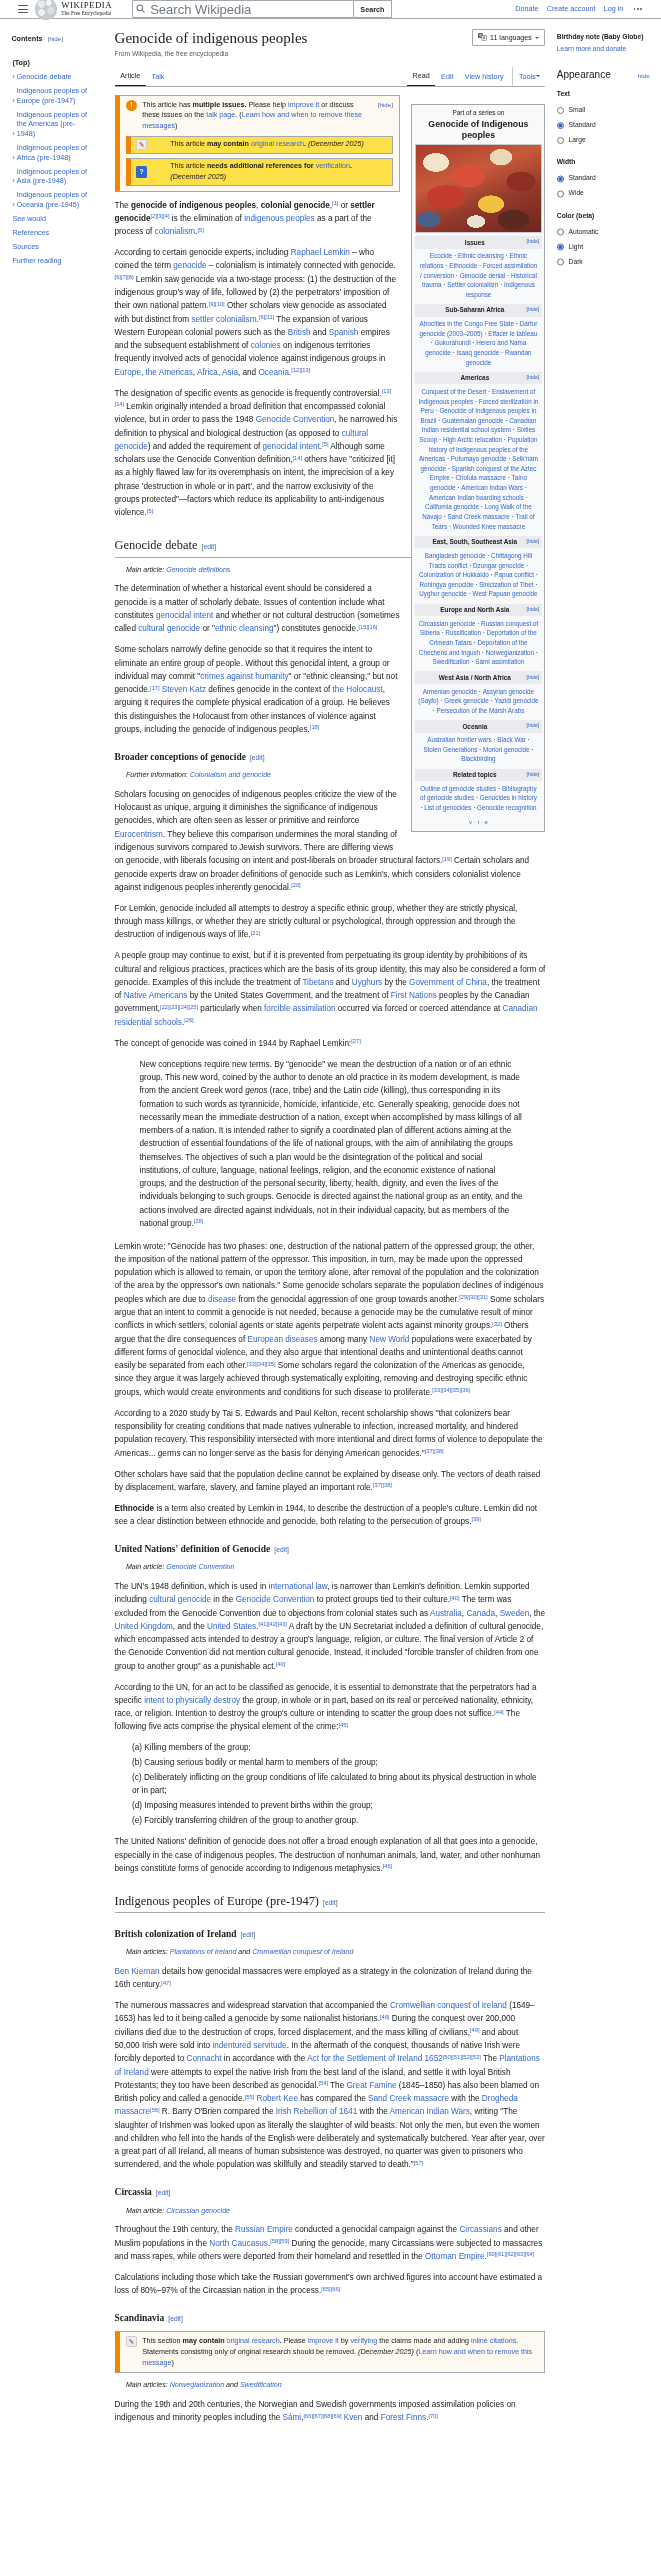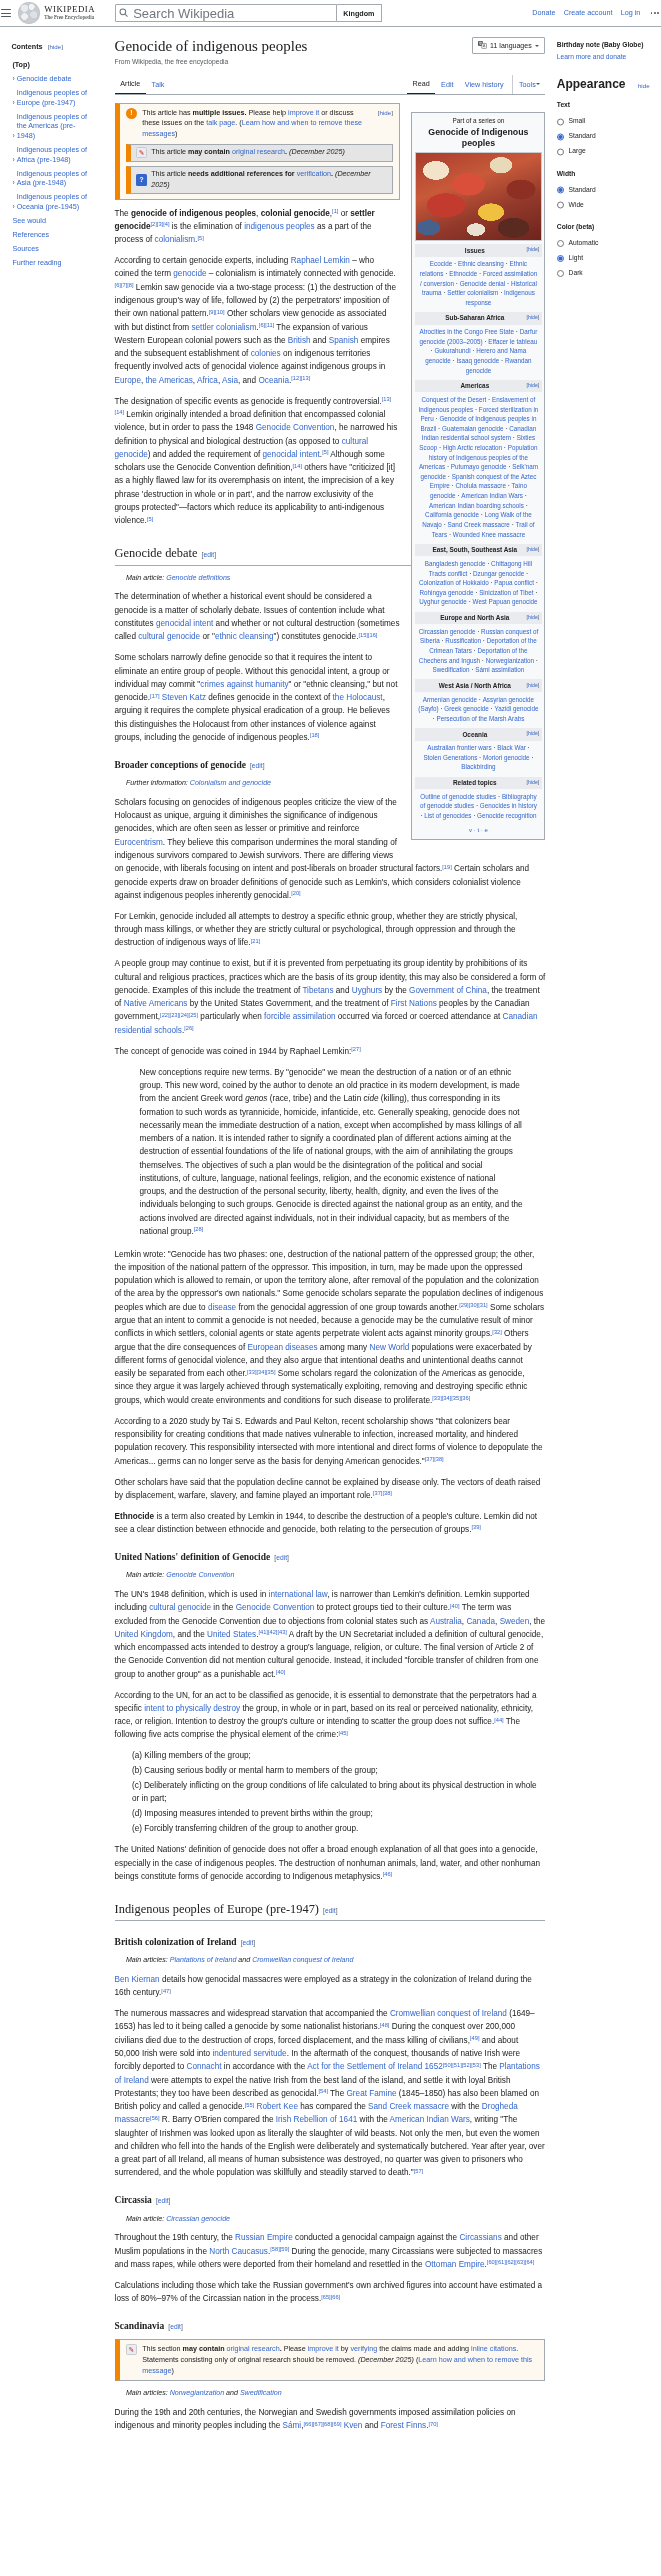--- a/index.html
+++ b/index.html
@@ -3,21 +3,21 @@
 <meta charset="utf-8">
 <style>
 *{box-sizing:border-box;margin:0;padding:0}
 html,body{background:#fff}
 body{width:662px;min-height:3091px;color:#202122;font-family:"Liberation Sans","DejaVu Sans",sans-serif;font-size:8.2px;line-height:1.62;overflow-x:hidden}
 a{color:#3366cc;text-decoration:none;cursor:pointer}
 b{font-weight:bold}
 .brk::before{content:"[";color:#54595d}
 .brk::after{content:"]";color:#54595d}
 
-.header{display:flex;align-items:center;height:27px;padding:0 1px;border-bottom:0.5px solid #a2a9b1;gap:6.2px}
+.header{display:flex;align-items:center;height:19px;padding:0 18px;border-bottom:0.5px solid #a2a9b1;gap:6.2px}
 .burger{width:10.3px;height:7.2px;display:flex;flex-direction:column;justify-content:space-between;background:none;border:none;cursor:pointer;margin-right:1px}
 .burger span{display:block;height:1px;background:#54595d;border-radius:0.5px}
 .logo{display:flex;align-items:center;gap:4.1px}
 .globe{width:21.6px;height:21.6px;border-radius:50%;background:
  radial-gradient(circle at 30% 28%,#e8eaed 0 16%,transparent 17%),
  radial-gradient(circle at 62% 22%,#f1f3f4 0 13%,transparent 14%),
  radial-gradient(circle at 72% 58%,#dde1e5 0 17%,transparent 18%),
  radial-gradient(circle at 30% 66%,#eef0f2 0 15%,transparent 16%),
  radial-gradient(circle at 50% 50%,#c8ccd1 0 62%,#989ea4 100%)}
 .logotext{line-height:1.1}
@@ -31,40 +31,40 @@
 .header-links{margin-left:auto;display:flex;gap:8.2px;font-size:7.2px;align-items:center}
 .dots{display:flex;gap:1.5px;cursor:pointer;padding:2.1px}
 .dots i{width:1.8px;height:1.8px;border-radius:50%;background:#54595d;display:block}
 
 .page{display:grid;grid-template-columns:96px minmax(0,1fr) 99px;gap:0 5.2px;padding:3.1px 9.3px 20.6px 5.2px}
 
 .toc{font-size:7.2px;padding:11.3px 2.1px 0 6.2px;color:#202122}
 .toc-head{display:flex;gap:5.2px;align-items:baseline}
 .toc-title{font-weight:bold}
 .toc-hide{font-size:6.2px}
-.toc ul{list-style:none;margin-top:5px}
+.toc ul{list-style:none;margin-top:11px}
 .toc li{padding:2.1px 0 2.1px 1px;position:relative;line-height:1.35}
 .toc li a{color:#3366cc;display:inline-block;max-width:77px}
 .toc li.active a{color:#202122;font-weight:bold}
 .toc-arrow{color:#54595d;font-size:6.7px;margin-right:2.1px;cursor:pointer}
 
 .main{padding:0 3.1px 0 8.2px;min-width:0}
 .title-row{display:flex;justify-content:space-between;align-items:flex-start;margin-top:7.2px}
 h1{font-family:"Liberation Serif","DejaVu Serif",serif;font-size:15px;font-weight:normal;line-height:1.2}
 .subtitle{font-size:6.7px;color:#54595d;margin-top:2.1px}
 .lang-btn{border:0.5px solid #a2a9b1;border-radius:1px;background:#fff;padding:3.1px 5.2px;font-size:7px;color:#202122;display:flex;gap:3.6px;align-items:center;font-family:inherit;cursor:pointer;white-space:nowrap}
 .caret{width:0;height:0;border-left:2.1px solid transparent;border-right:2.1px solid transparent;border-top:2.6px solid #54595d;display:inline-block}
 .tabs-row{display:flex;justify-content:space-between;border-bottom:0.5px solid #a2a9b1;margin-top:6.2px;font-size:7.2px}
 .tabs-left,.tabs-right{display:flex;align-items:flex-end}
 .tab{padding:3.6px 5.7px;color:#3366cc;white-space:nowrap}
 .tab.active{color:#202122;border-bottom:0.5px solid #202122;margin-bottom:-0.5px}
 .tab.tools{display:flex;align-items:center;gap:0;border-left:0.5px solid #c8ccd1;margin-left:3.1px}
 
 .ambox{border:0.5px solid #a2a9b1;border-left:5.2px solid #f28500;background:#fdf8f0;padding:3.6px 6.2px;font-size:7.2px;line-height:1.5;margin:8.2px 0 6.2px;overflow:hidden}
-.ambox .ambox{margin:3.6px 0 1.5px;background:#e5e5e5;display:flex;gap:4px;align-items:center;padding:2.6px 5.2px}
+.ambox .ambox{margin:3.6px 0 1.5px;background:#fde047;display:flex;gap:23px;align-items:center;padding:2.6px 5.2px}
 .ambox-row{display:flex;gap:5.2px;align-items:flex-start}
 .ambox-text{flex:1}
 .ambox-hide{font-size:6.2px;white-space:nowrap;margin-left:4.1px}
 .ambox-icon{flex:0 0 auto;width:11.3px;height:11.3px;border-radius:1.5px;display:flex;align-items:center;justify-content:center;font-weight:bold;font-size:6.7px}
 .ambox-icon.warn{border-radius:50%;background:#f28500;color:#fff}
 .ambox-icon.or{background:#eaecf0;color:#b32424;border:0.5px solid #c8ccd1}
 .ambox-icon.book{background:#36c;color:#fff}
 .sec-ambox{margin:5.2px 0 7.2px}
 
 .infobox{float:right;width:134px;margin:9.3px 0 9.3px 11.3px;border:0.5px solid #a2a9b1;background:#f8f9fa;font-size:6.4px;line-height:1.5;padding:3.1px 2.6px 4.1px;text-align:center}
@@ -97,21 +97,21 @@
 blockquote{margin:3.1px 20.6px 9.3px 25px}
 .acts{margin:2.1px 0 8.2px 17.5px}
 .act-line{margin:1.5px 0}
 
 .rail{font-size:6.7px;padding:10.3px 0 0 3.1px;color:#202122}
 .promo{margin-bottom:13.4px;line-height:1.45}
 .promo-title{font-weight:bold;font-size:6.7px;margin-bottom:1.5px}
 .promo a{display:block;font-size:6.7px}
 .app-panel{padding-right:3.1px}
 .app-head{display:flex;justify-content:space-between;align-items:baseline;margin-bottom:6.2px}
-.appearance-title{font-weight:bold;font-size:12px}
+.appearance-title{font-weight:normal;font-size:10px}
 .app-hide{font-size:6.2px}
 .app-group{margin-bottom:9.3px}
 .app-label{font-weight:bold;font-size:6.7px;margin-bottom:3.1px}
 .radio-row{display:flex;align-items:center;gap:4.1px;padding:2.1px 0;cursor:pointer}
 .radio-row input{accent-color:#36c;width:7.7px;height:7.7px}
 .clear{clear:both}
 </style>
 </head>
 <body>
 
@@ -129,21 +129,21 @@
     </div>
   </div>
   <div class="searchwrap">
     <span class="search-icon">
       <svg width="9.3" height="9.3" viewBox="0 0 18 18">
           <circle cx="7.5" cy="7.5" r="5.5" fill="none" stroke="#72777d" stroke-width="2"></circle>
           <line x1="11.8" y1="11.8" x2="16.5" y2="16.5" stroke="#72777d" stroke-width="2"></line>
         </svg>
     </span>
     <input class="search-input" placeholder="Search Wikipedia" style="">
-    <button class="search-btn">Kingdom</button>
+    <button class="search-btn">Search</button>
   </div>
   <nav class="header-links">
     <a>Donate</a>
     <a>Create account</a>
     <a>Log in</a>
     <span class="dots">
         <i></i>
         <i></i>
         <i></i>
       </span>

